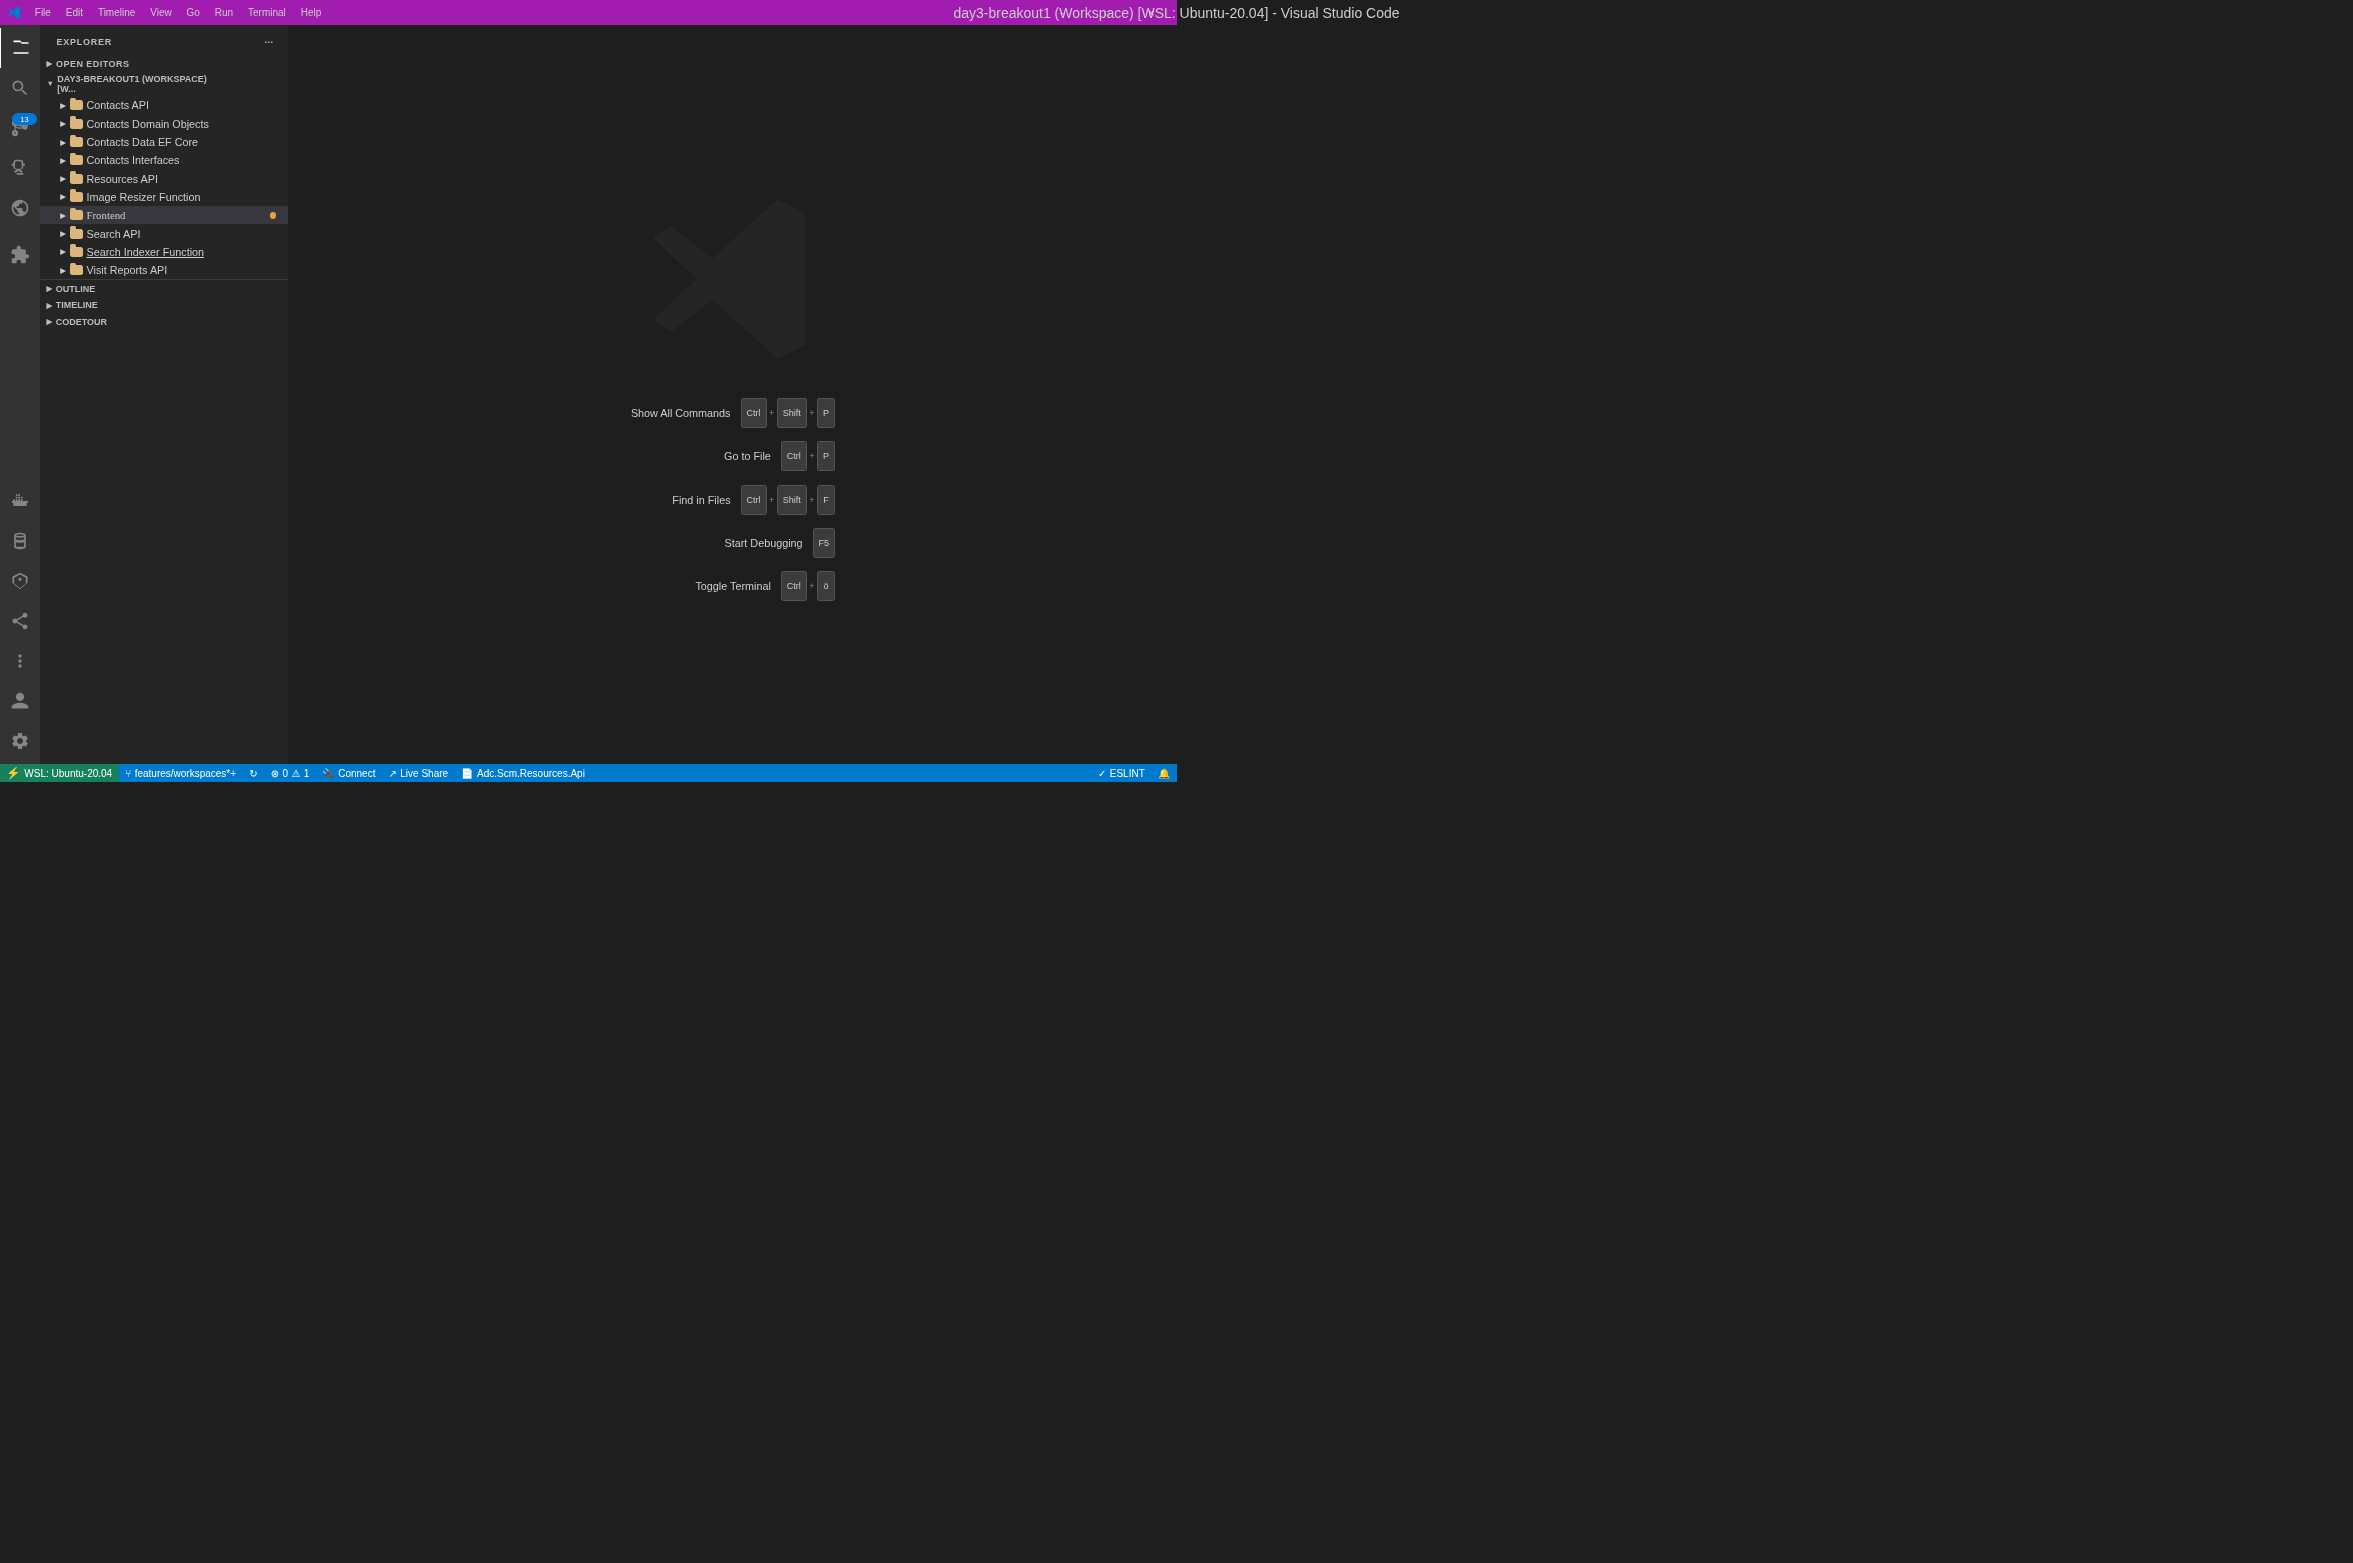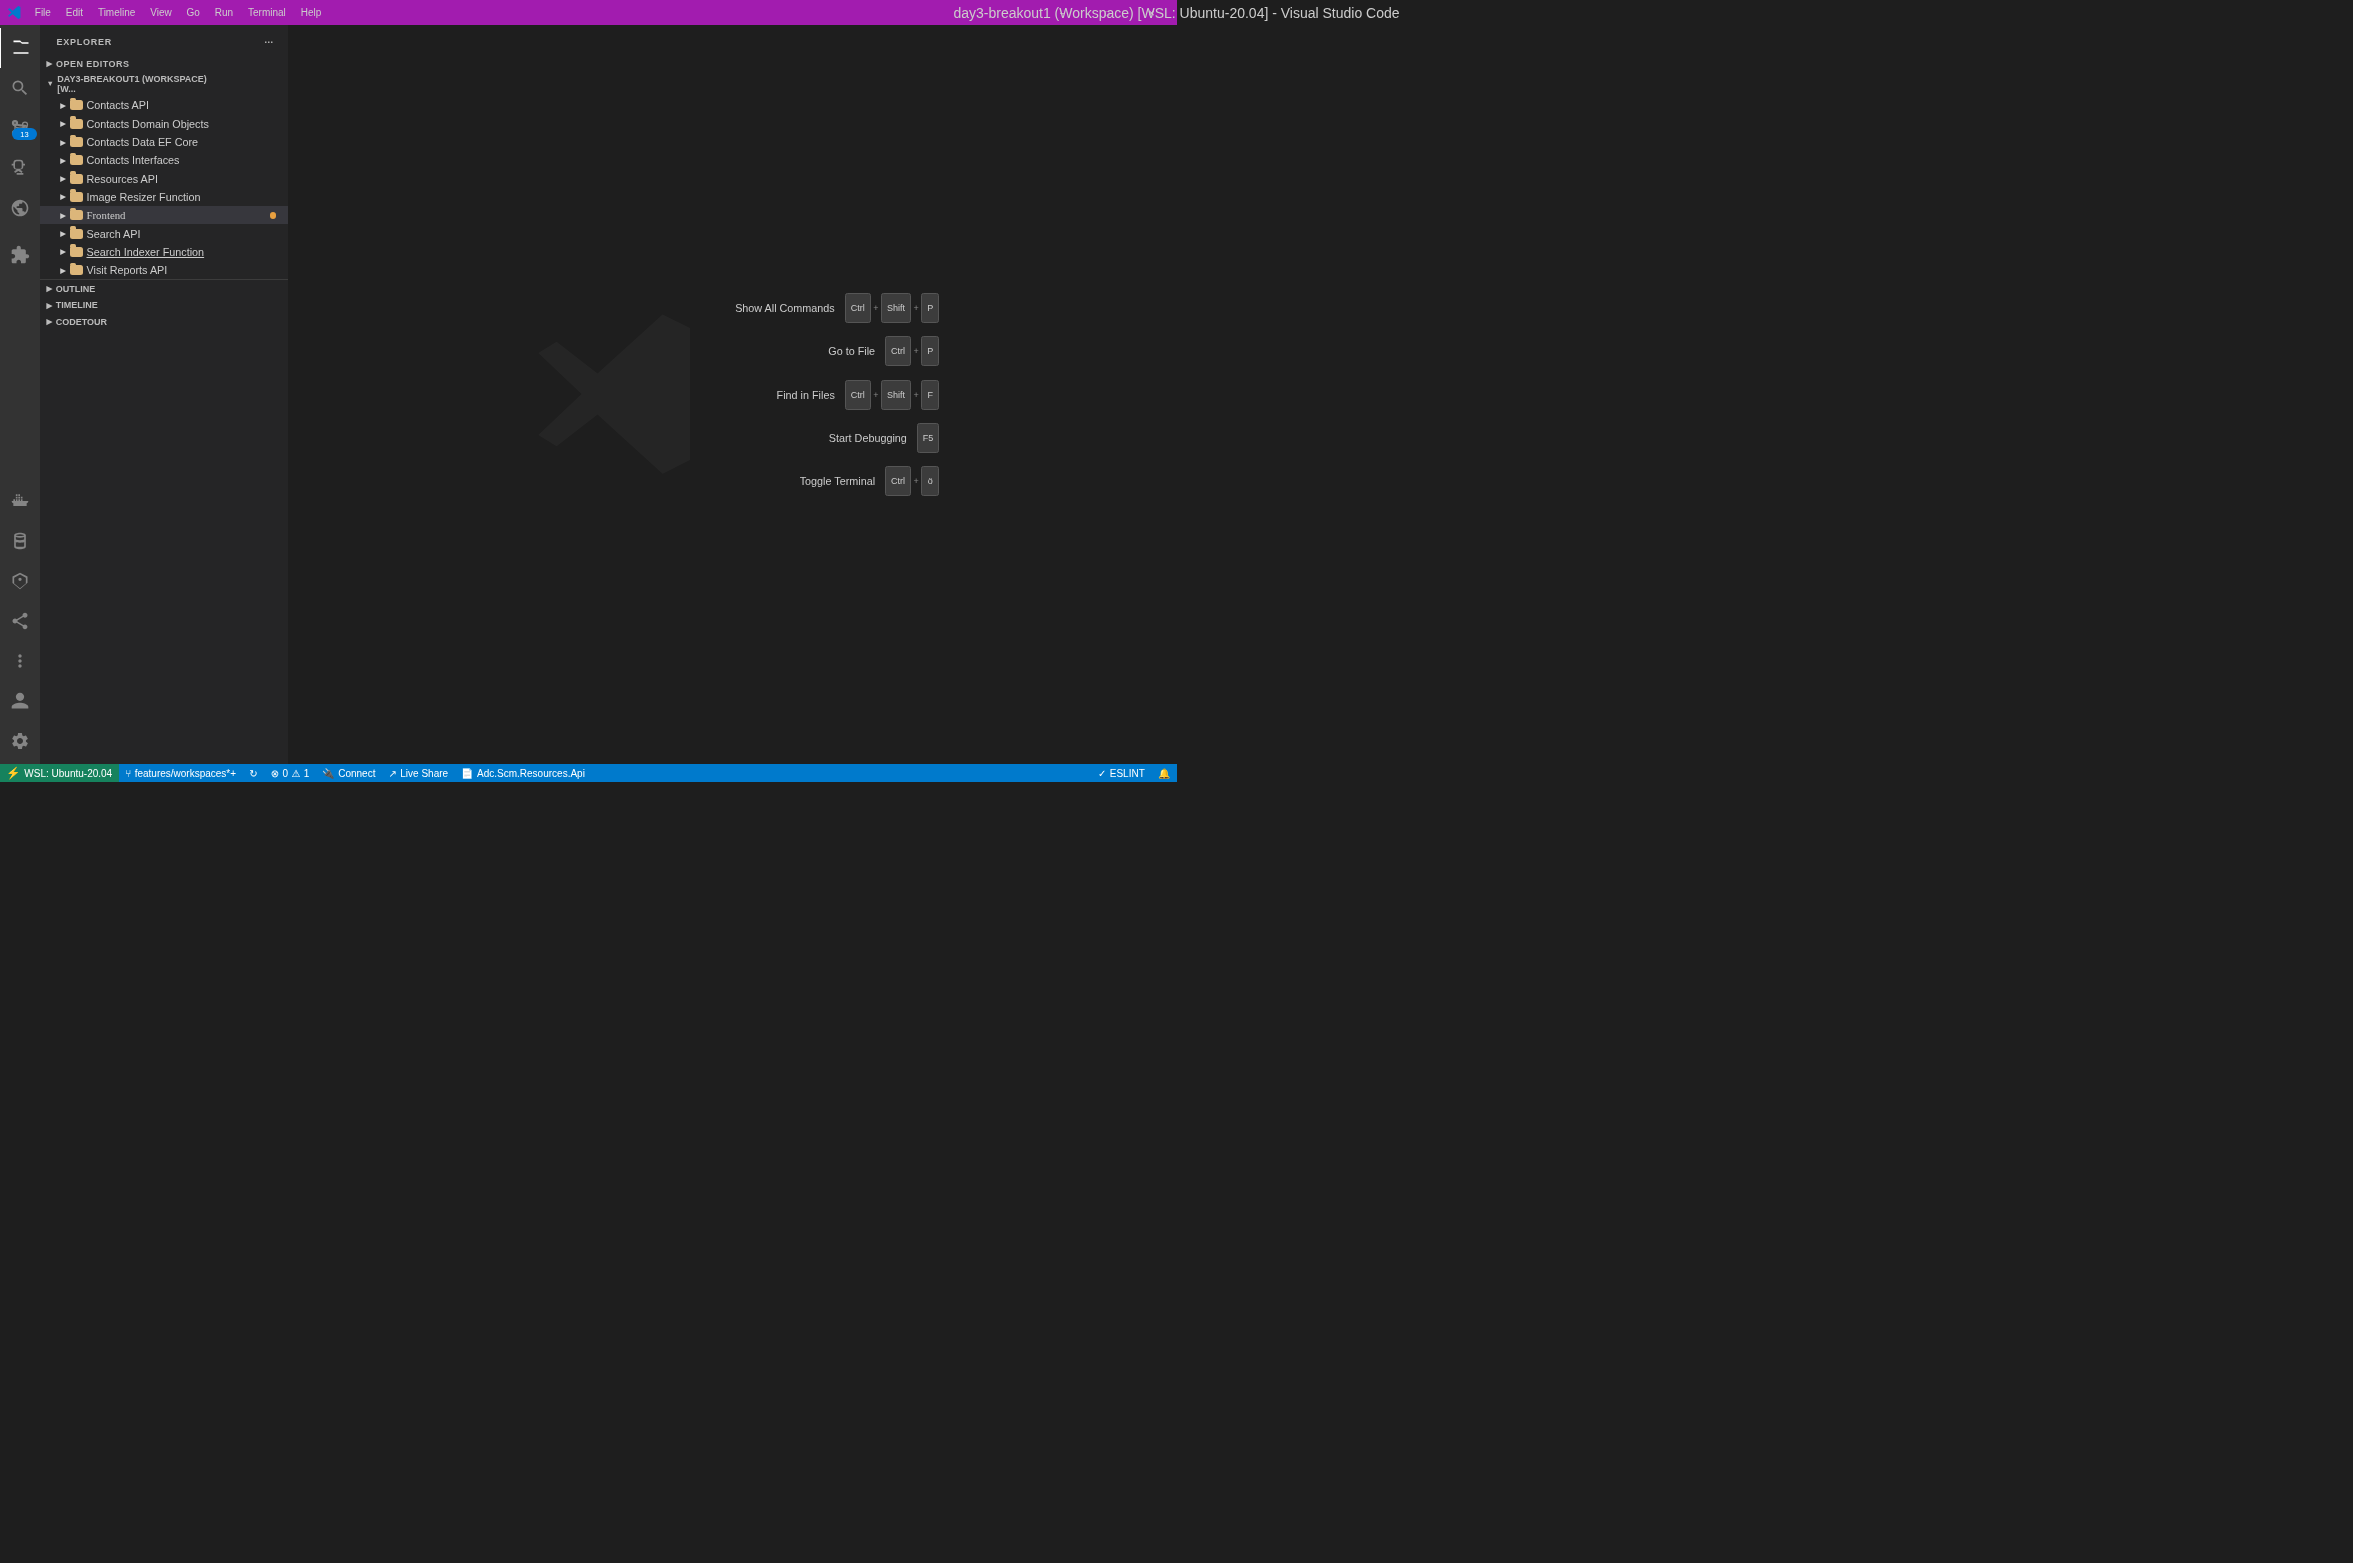--- a/index.html
+++ b/index.html
@@ -94,21 +94,21 @@
     .activity-item svg { width: 20px; height: 20px; }
     .activity-bottom {
       margin-top: auto;
       display: flex;
       flex-direction: column;
       align-items: center;
       padding-bottom: 3.3px;
     }
     .badge {
       position: absolute;
-      top: 20px;
+      top: 5px;
       right: 3.3px;
       background: #0078d4;
       color: white;
       border-radius: 8.3px;
       font-size: 7.5px;
       min-width: 11.6px;
       height: 11.6px;
       display: flex;
       align-items: center;
       justify-content: center;
@@ -269,20 +269,21 @@
     .editor-area {
       flex: 1;
       background: #1e1e1e;
       display: flex;
       align-items: center;
       justify-content: center;
       position: relative;
     }
     .welcome-content {
       display: flex;
+      flex-direction: column;
       align-items: center;
       gap: 26.5px;
     }
     .vscode-watermark {
       opacity: 0.07;
     }
     .shortcuts-list {
       display: flex;
       flex-direction: column;
       gap: 13.3px;

